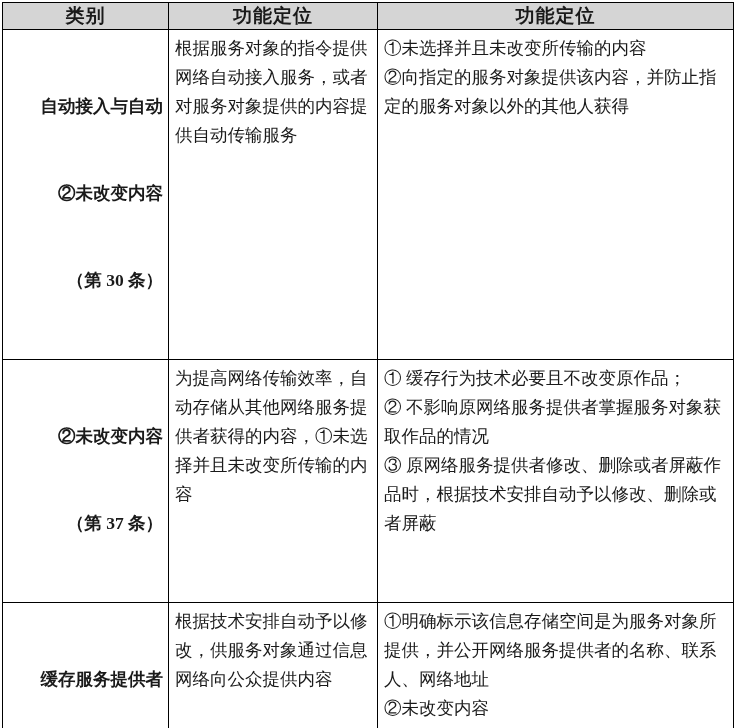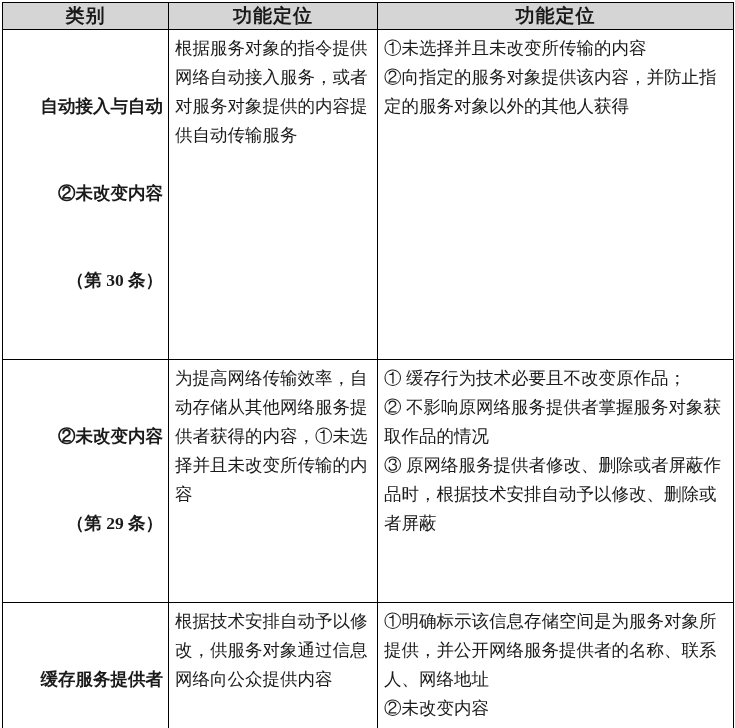--- a/index.html
+++ b/index.html
@@ -106,21 +106,21 @@
         <td>
           <div class="cell">①未选择并且未改变所传输的内容
 ②向指定的服务对象提供该内容，并防止指定的服务对象以外的其他人获得</div>
         </td>
       </tr>
 
       <tr class="r2">
         <td>
           <div class="cell center">
             <span class="catline indent">②未改变内容</span>
-            <span class="catline indent">（第 29 条）</span>
+            <span class="catline indent">（第 37 条）</span>
           </div>
         </td>
         <td>
           <div class="cell">为提高网络传输效率，自动存储从其他网络服务提供者获得的内容，①未选择并且未改变所传输的内容</div>
         </td>
         <td>
           <div class="cell">① 缓存行为技术必要且不改变原作品；
 ② 不影响原网络服务提供者掌握服务对象获取作品的情况
 ③ 原网络服务提供者修改、删除或者屏蔽作品时，根据技术安排自动予以修改、删除或者屏蔽</div>
         </td>

